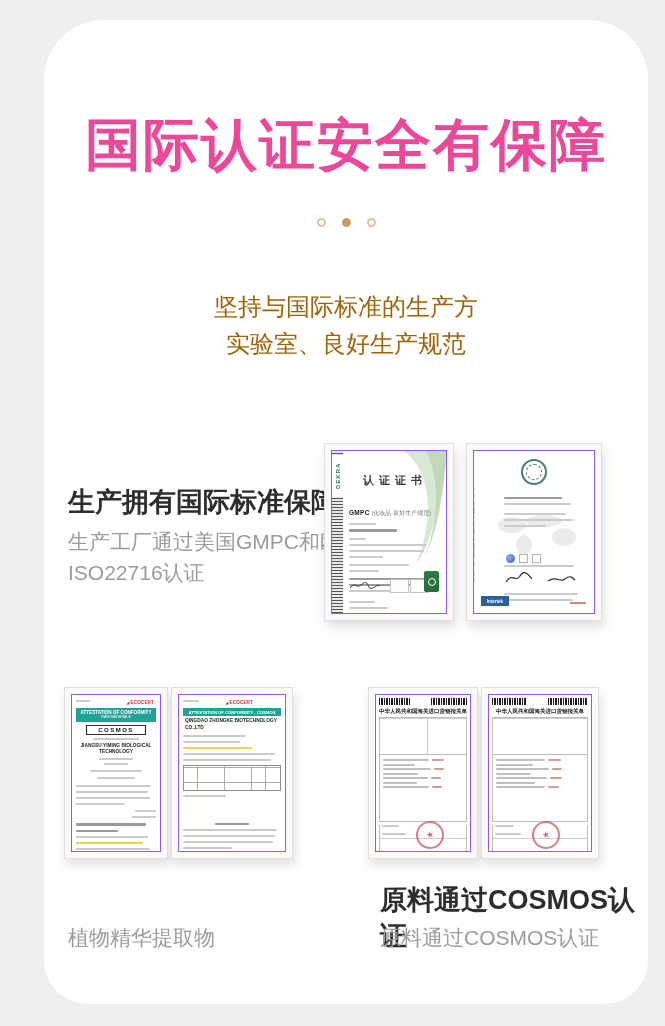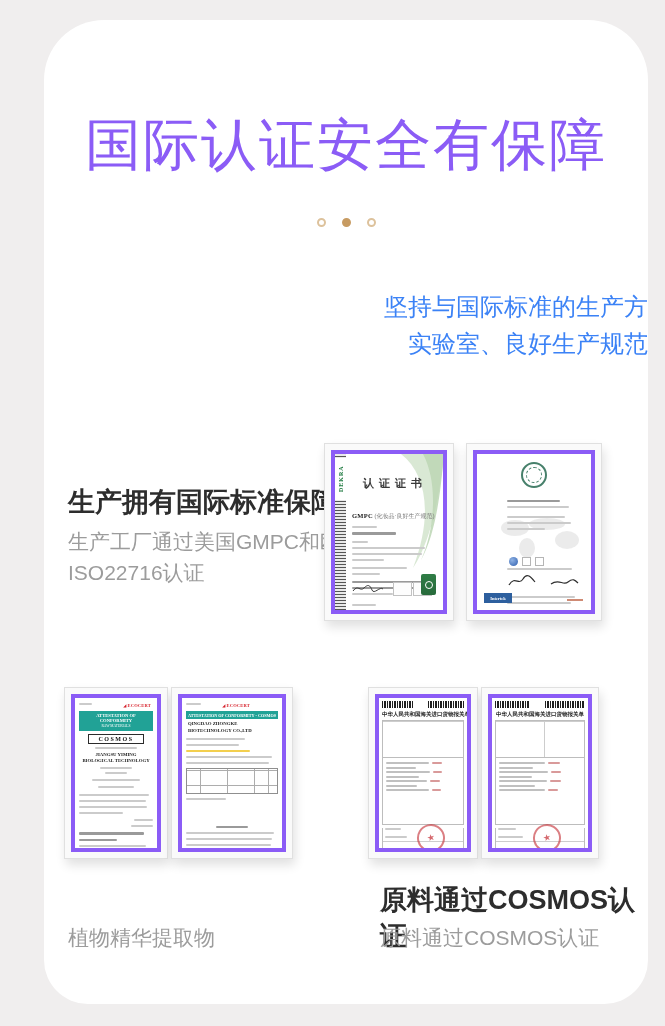--- a/index.html
+++ b/index.html
@@ -3,39 +3,39 @@
 <meta charset="utf-8">
 <style>
   html,body{margin:0;padding:0;width:665px;height:1026px;overflow:hidden;
     font-family:"Liberation Sans","DejaVu Sans",sans-serif;}
   .stage{position:relative;width:665px;height:1026px;background:#f0eeee;}
   .card{position:absolute;left:44px;top:20px;width:604px;height:984px;
     background:#ffffff;border-radius:60px 60px 44px 44px;}
 
   
   .hero{position:absolute;top:88px;left:0;width:100%;margin:0;text-align:center;
-    font-size:56px;font-weight:400;color:#8b5cf6;letter-spacing:2px;}
+    font-size:56px;font-weight:700;color:#ec4899;letter-spacing:2px;}
   .dots{position:absolute;top:198px;left:0;width:100%;display:flex;gap:16px;
     justify-content:center;align-items:center;}
   .dot{width:9px;height:9px;border-radius:50%;border:2px solid #ddc29c;background:#fff;box-sizing:border-box;}
   .dot.active{background:#c79b62;border-color:#c79b62;}
   .subtitle{position:absolute;top:218px;left:0;width:100%;margin:0;text-align:center;
     font-size:33px;font-weight:700;color:#222222;}
-  .lead{position:absolute;top:268px;left:0;width:100%;margin:0;text-align:right;
-    font-size:24px;line-height:37px;color:#3b82f6;}
+  .lead{position:absolute;top:268px;left:0;width:100%;margin:0;text-align:center;
+    font-size:24px;line-height:37px;color:#a16207;}
 
   
   .blk-title{position:absolute;margin:0;font-size:27px;font-weight:700;color:#2d2d2d;}
   .blk-sub{position:absolute;margin:0;font-size:21px;line-height:31px;color:#9c9c9c;}
 
   
   .frame{position:absolute;background:#fafafa;border:1px solid #e0e0e0;padding:6px;
     box-sizing:border-box;box-shadow:2px 6px 10px rgba(0,0,0,.12);}
-  .doc{position:relative;width:100%;height:100%;background:#fff;border:4px solid #8b5cf6;
-    box-sizing:border-box;overflow:hidden;font-family:Liberation Serif, serif;}
+  .doc{position:relative;width:100%;height:100%;background:#fff;border:1px solid #8b5cf6;
+    box-sizing:border-box;overflow:hidden;}
   .b{display:block;height:2px;background:#cbcbcb;margin:4px 0;border-radius:1px;}
   .b.d{background:#9a9a9a;}
   .lines{position:absolute;}
 
   
   .strip{position:absolute;left:0;top:0;bottom:0;width:11px;
     background:repeating-linear-gradient(0deg,#555 0 1px,#e9e9e9 1px 3px);}
   .strip-brand{position:absolute;top:4px;left:0;width:11px;height:42px;background:#fff;
     display:flex;align-items:center;justify-content:center;
     writing-mode:vertical-rl;transform:rotate(180deg);

